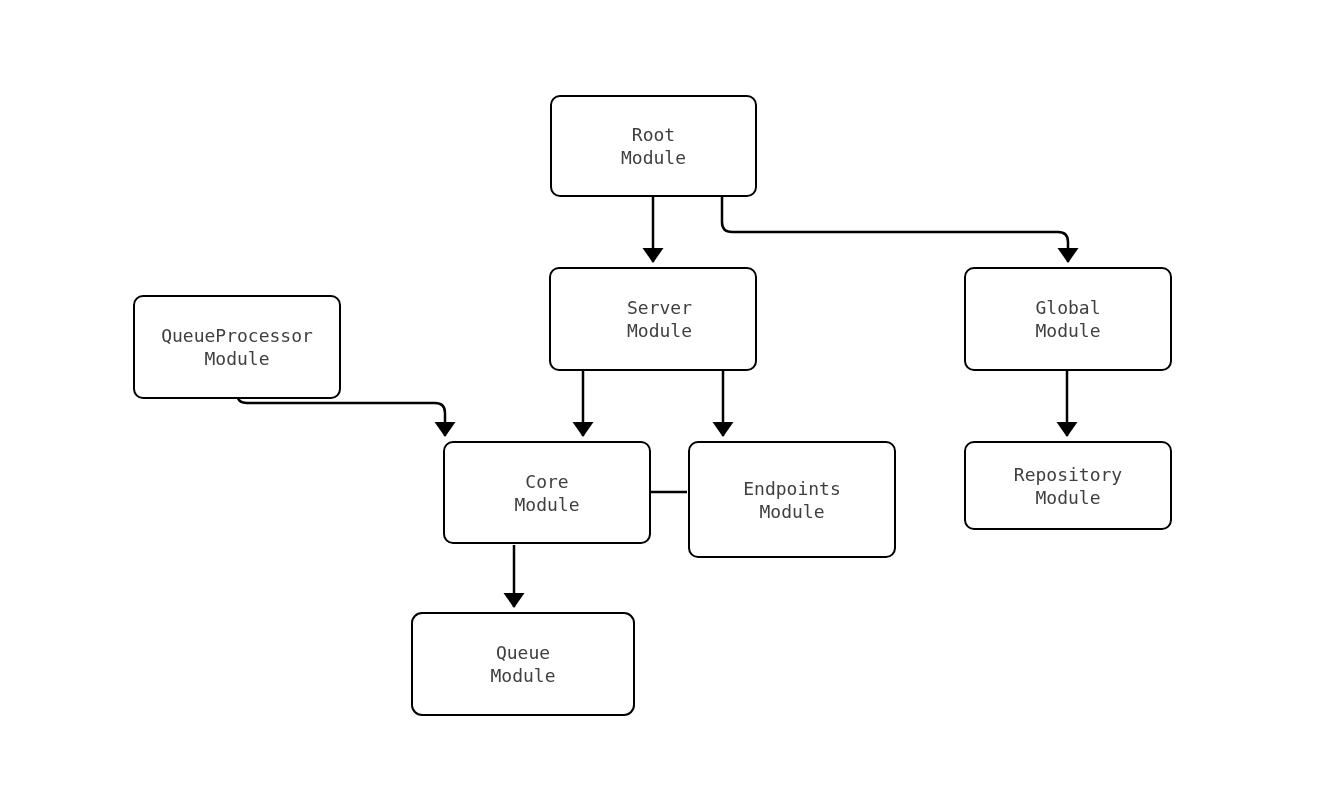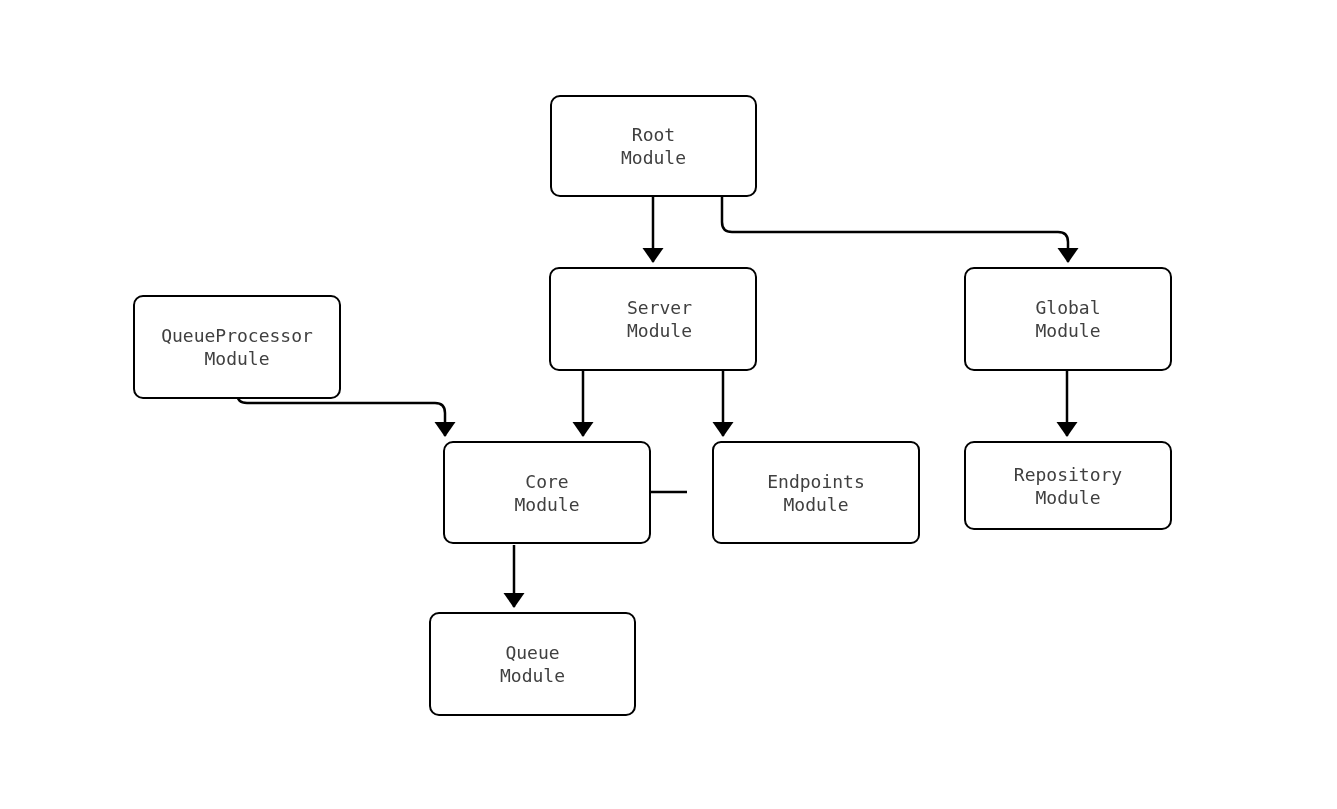--- a/index.html
+++ b/index.html
@@ -44,23 +44,23 @@
   }
   .node .label {
     white-space: pre-line;
   }
   
   .node-root          { left: 550px; top:  95px; width: 207px; height: 102px; }
   .node-queueprocessor{ left: 133px; top: 267px; width: 208px; height: 104px; margin-top: 28px; }
   .node-server        { left: 549px; top: 267px; width: 208px; height: 104px; padding-left: 13px; }
   .node-global        { left: 964px; top: 267px; width: 208px; height: 104px; }
   .node-core          { left: 411px; top: 441px; width: 208px; height: 103px; margin-left: 32px; }
-  .node-endpoints     { left: 712px; top: 441px; width: 208px; height: 103px; border-radius: 9px; }
+  .node-endpoints     { left: 688px; top: 441px; width: 208px; height: 117px; }
   .node-repository    { left: 964px; top: 441px; width: 208px; height: 89px; }
-  .node-queue         { left: 429px; top: 612px; width: 207px; height: 104px; }
+  .node-queue         { left: 411px; top: 612px; width: 224px; height: 104px; border-radius: 11px; }
 </style>
 </head>
 <body>
 
 <div class="canvas">
 
   <svg class="edge-layer" width="1337" height="809" viewBox="0 0 1337 809" xmlns="http://www.w3.org/2000/svg">
     <defs>
       <marker id="arrowhead" markerUnits="userSpaceOnUse" markerWidth="17" markerHeight="22" refX="14" refY="10.5" orient="auto">
         <path d="M0,0 L15,10.5 L0,21 z" fill="#000000"></path>

